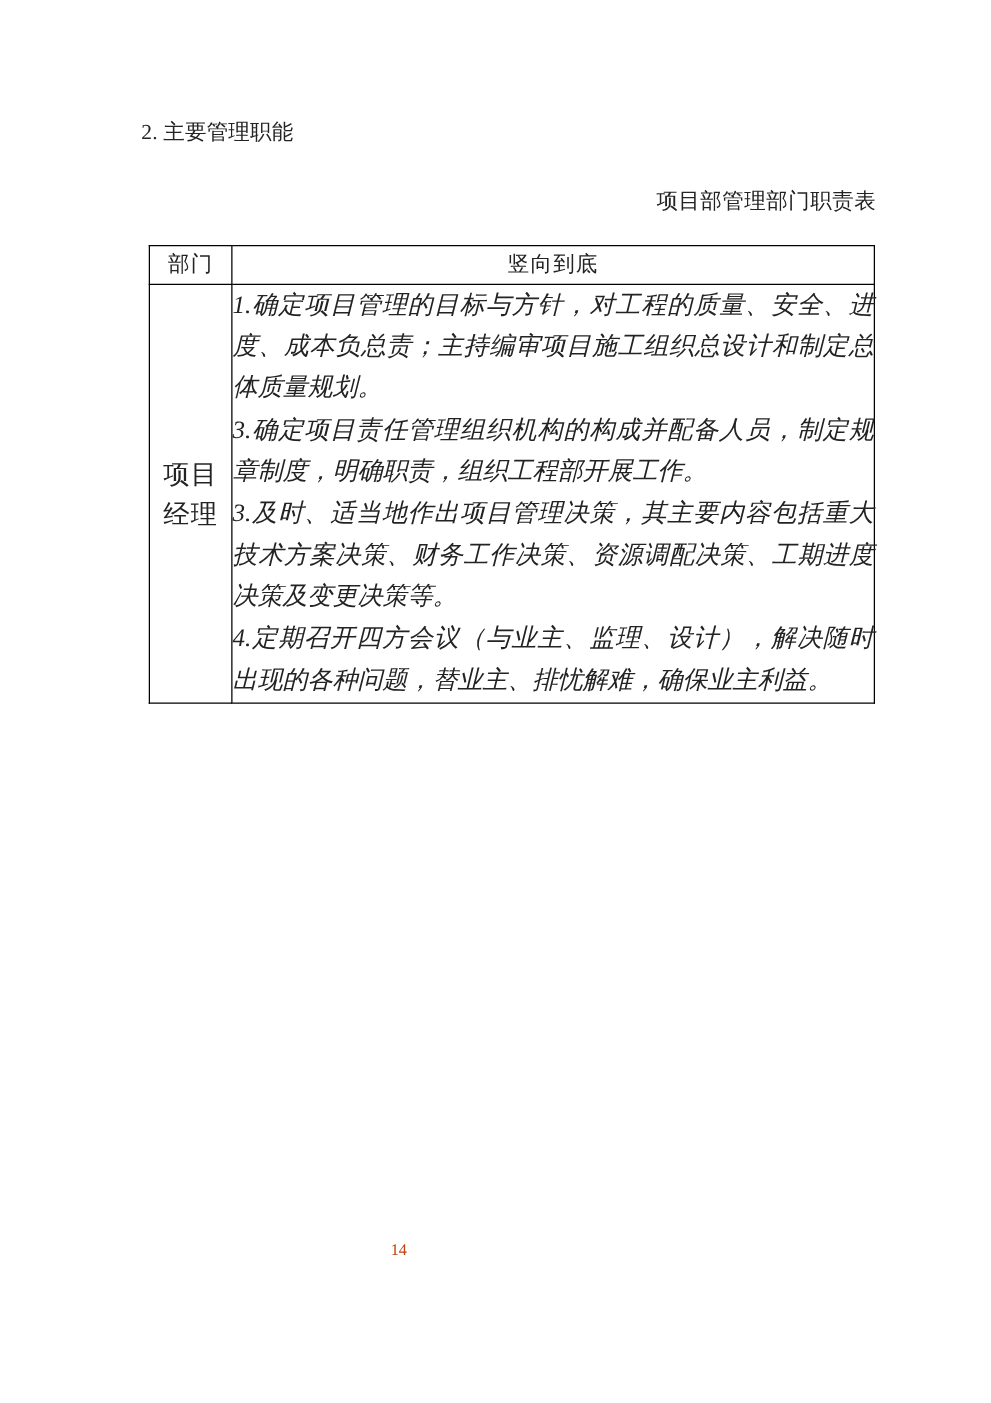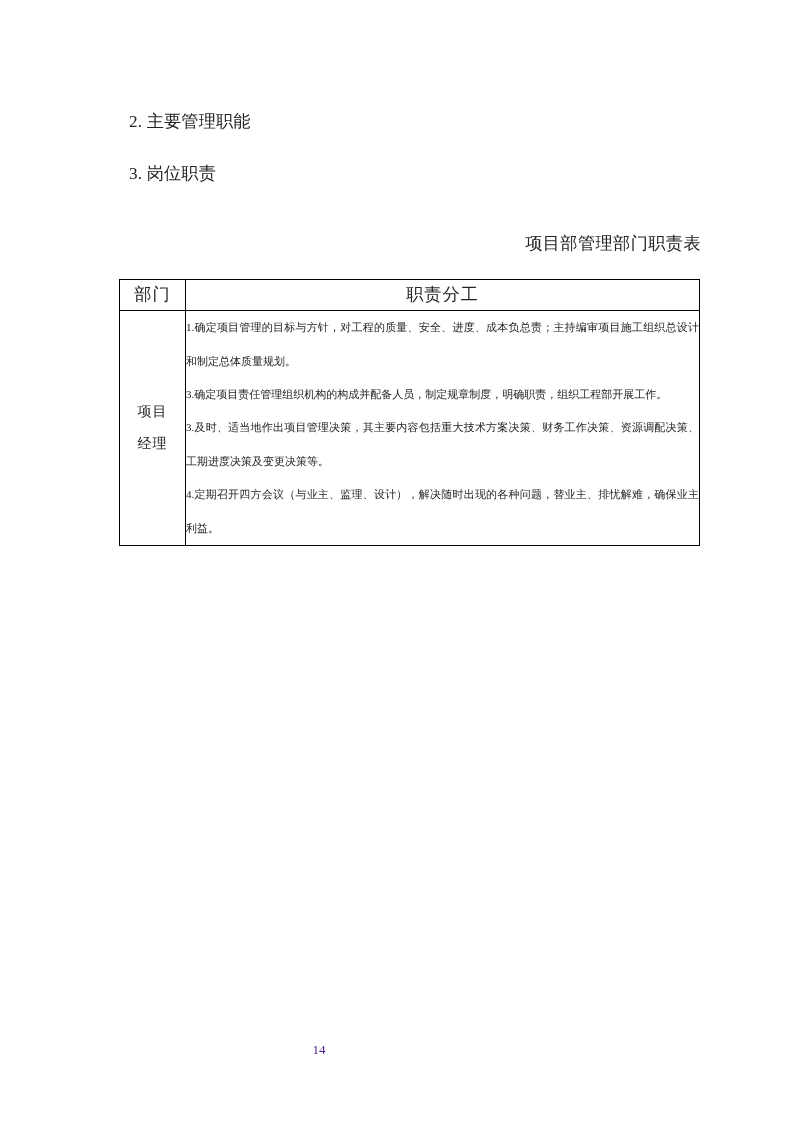--- a/index.html
+++ b/index.html
@@ -32,21 +32,21 @@
     width: 588px;
   }
 
   
   .para {
     font-size: 17.2px;
     line-height: 35.6px;
     text-align: justify;
     text-justify: inter-character;
     letter-spacing: 0.15px;
-    margin: 16px;
+    margin: 0;
     color: #232323;
     word-break: break-all;
   }
   .para-indent {
     text-indent: 2em;
   }
   .para-heading {
     text-indent: 0;
   }
 
@@ -88,82 +88,82 @@
     font-weight: normal;
     font-size: 17.2px;
     line-height: 30px;
     text-align: center;
     height: 30px;
     letter-spacing: 1px;
   }
 
   .dept-cell {
     text-align: center;
-    font-size: 14px;
+    font-size: 21px;
     line-height: 32px;
     letter-spacing: 1px;
     vertical-align: middle;
   }
   .dept-cell .dept-line {
     display: block;
   }
 
   .duty-cell {
     padding: 2px 8px 3px 9px;
     text-align: justify;
     text-justify: inter-character;
   }
   .duty-item {
-    font-size: 11px;
+    font-size: 20px;
     line-height: 33.4px;
     margin: 0;
     text-align: justify;
     text-justify: inter-character;
     word-break: break-all;
     letter-spacing: 0px;
+    font-style: italic;
   }
 
   
   .page-number {
     position: absolute;
     left: 0;
-    top: 1042px;
+    top: 992px;
     width: 638px;
     text-align: center;
     font-size: 13px;
-    color: #4c1d95;
+    color: #c2410c;
     font-family: "Liberation Serif", "DejaVu Serif", serif;
   }
 </style>
 </head>
 <body>
 
 <div class="page">
 
   <div class="content">
 
     <p class="para para-heading">2. 主要管理职能</p>
 
 
 
 
 
-    <p class="para para-heading">3. 岗位职责</p>
 
     <p class="table-caption">项目部管理部门职责表</p>
 
     <table class="resp-table">
       <colgroup>
         <col class="col-dept">
         <col class="col-duty">
       </colgroup>
       <thead>
         <tr>
           <th class="th-cell">部门</th>
-          <th class="th-cell">职责分工</th>
+          <th class="th-cell">竖向到底</th>
         </tr>
       </thead>
       <tbody>
         <tr>
           <td class="dept-cell">
             <span class="dept-line">项目</span>
             <span class="dept-line">经理</span>
           </td>
           <td class="duty-cell">
             <p class="duty-item">1.确定项目管理的目标与方针，对工程的质量、安全、进度、成本负总责；主持编审项目施工组织总设计和制定总体质量规划。</p>

